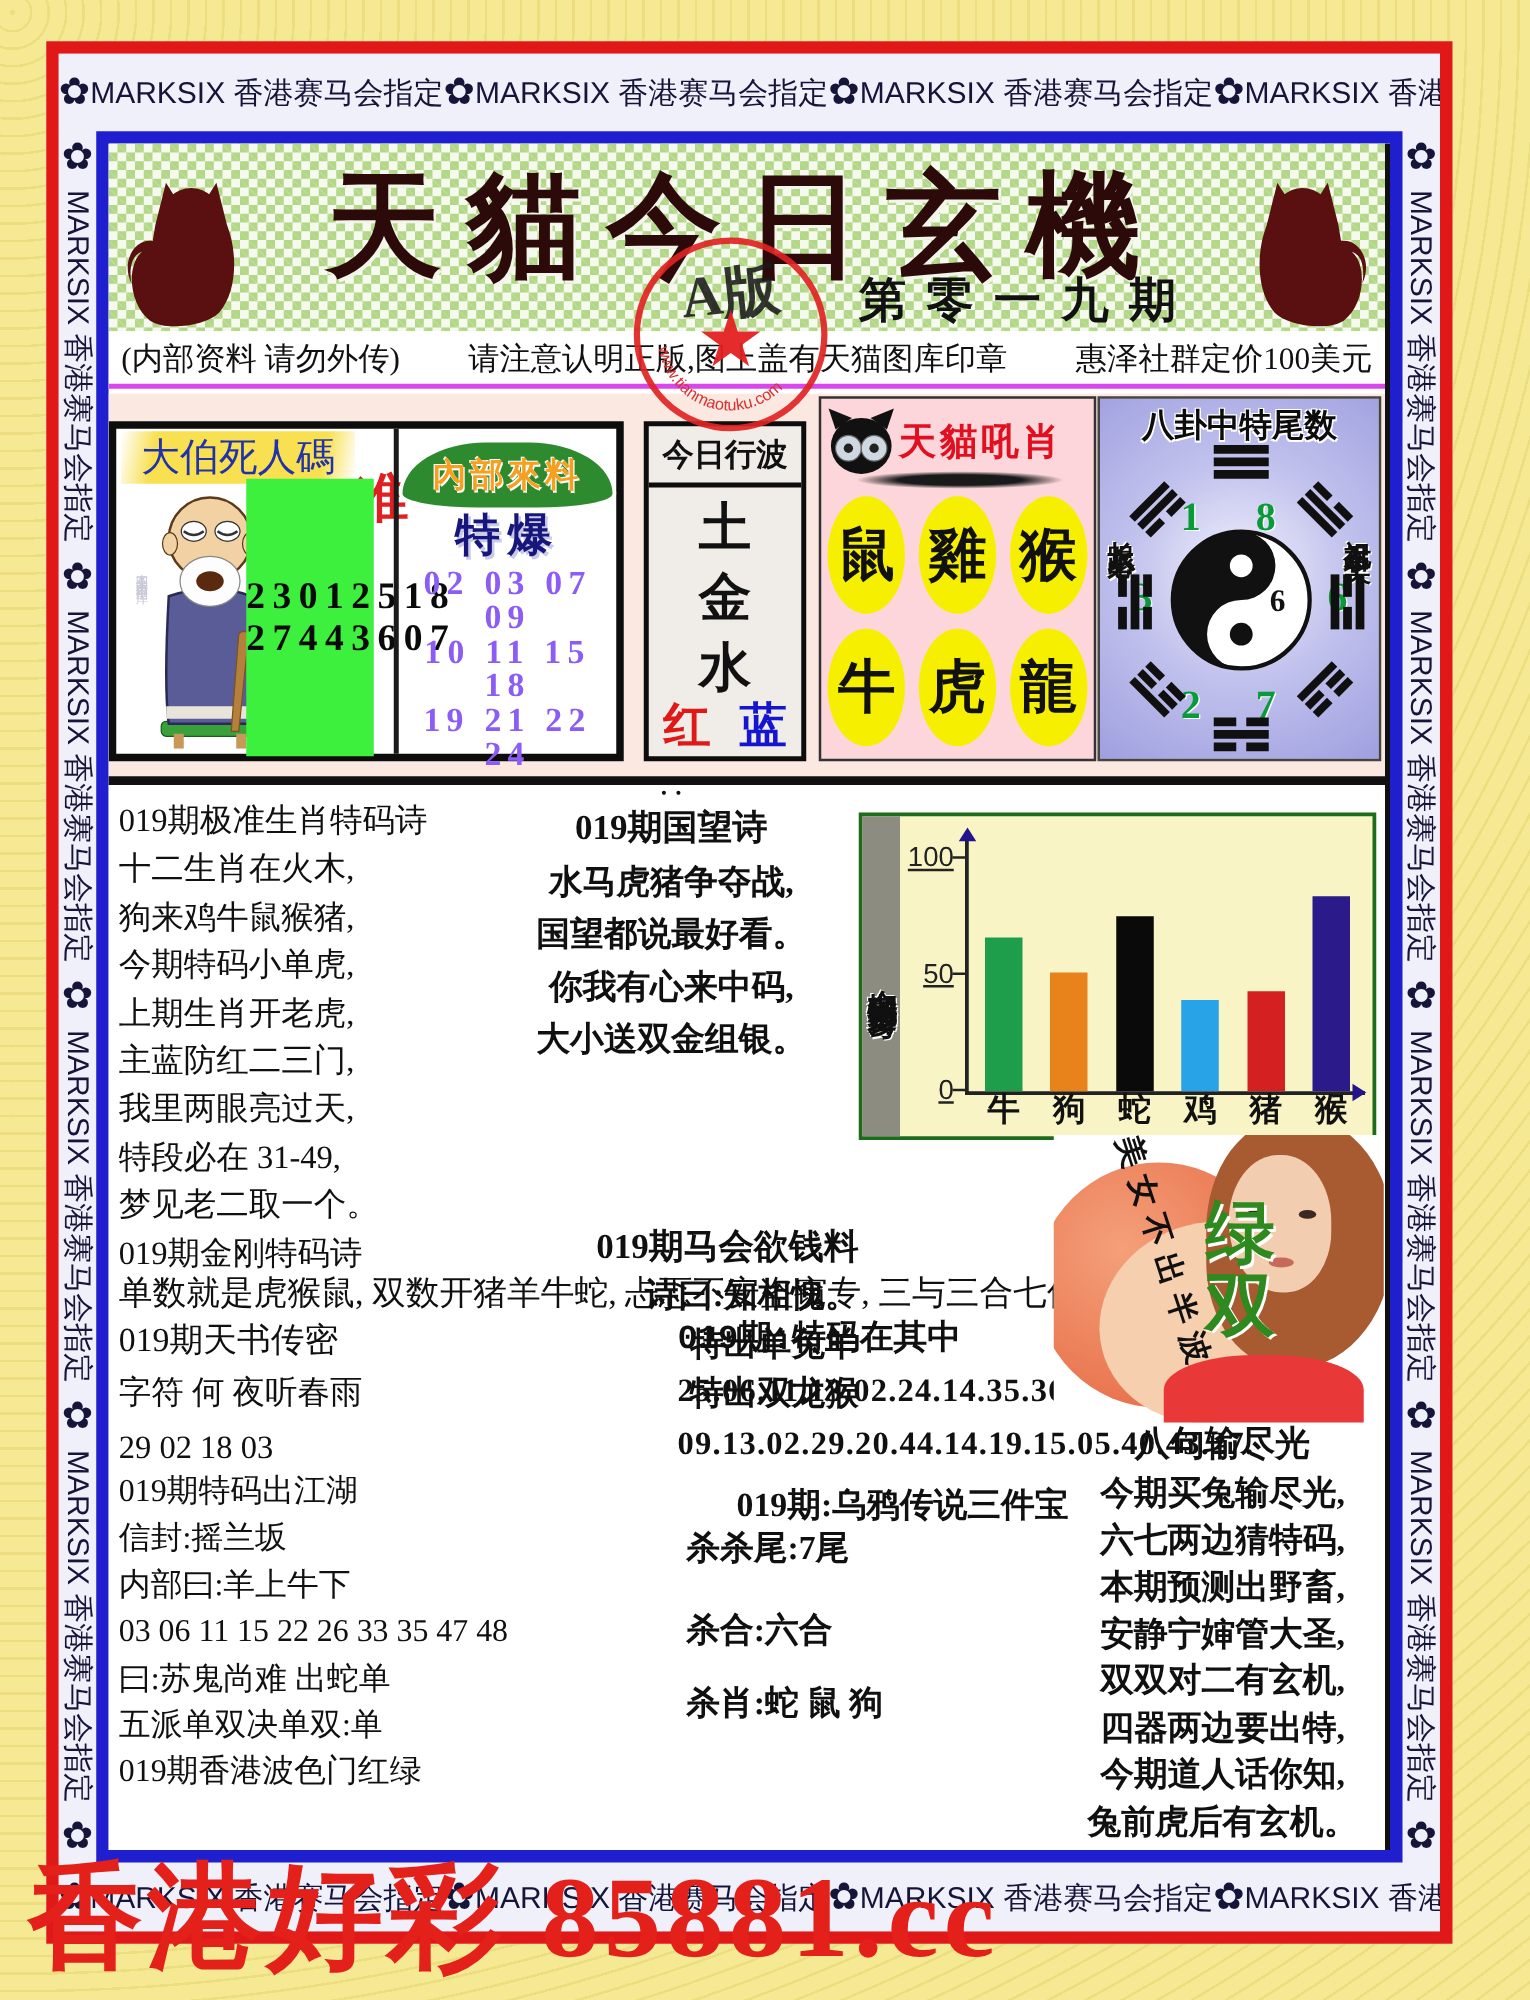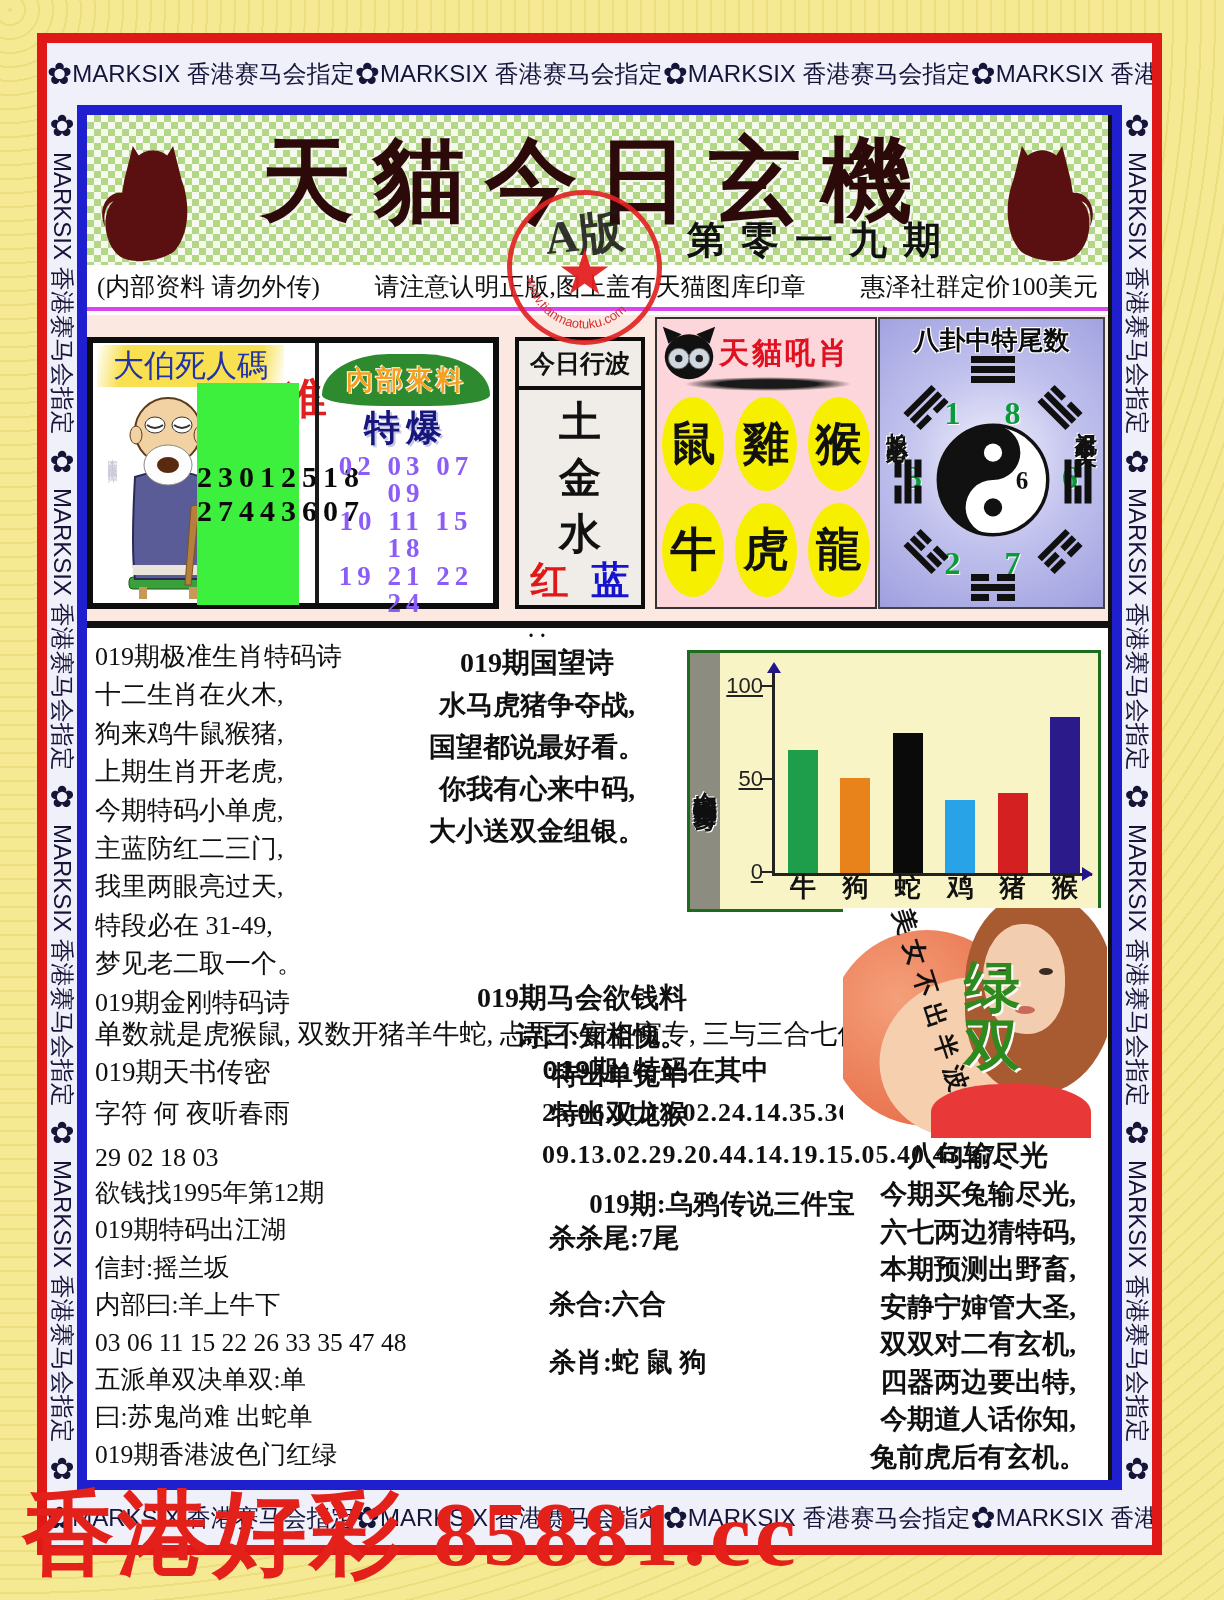--- a/index.html
+++ b/index.html
@@ -466,22 +466,22 @@
 
         <div class="mid-divider"></div>
 
         <div class="bodyzone">
 
           <div class="poem-left">
             <div class="pline">019期极准生肖特码诗</div>
             <div>
                 <div class="pline">十二生肖在火木,</div>
                 <div class="pline">狗来鸡牛鼠猴猪,</div>
+                <div class="pline">今期特码小单虎,</div>
                 <div class="pline">上期生肖开老虎,</div>
-                <div class="pline">今期特码小单虎,</div>
                 <div class="pline">主蓝防红二三门,</div>
                 <div class="pline">我里两眼亮过天,</div>
                 <div class="pline">特段必在 31-49,</div>
                 <div class="pline">梦见老二取一个。</div>
                 <div class="pline">019期金刚特码诗</div>
               </div>
           </div>
 
           <div class="poem-mid">
             <div class="mid-dots">·  ·</div>
@@ -559,27 +559,26 @@
 
           <div class="temacode">
             <div class="ptitle">019期:特码在其中</div>
             <div>
                 <div class="pline">25.06.11.13.02.24.14.35.36.49.47.04.03.</div>
                 <div class="pline">09.13.02.29.20.44.14.19.15.05.40.43.27.</div>
               </div>
           </div>
 
           <div class="leftlist">
-              <div class="pline">欲钱找1995年第12期</div>
               <div class="pline">019期特码出江湖</div>
               <div class="pline">信封:摇兰坂</div>
               <div class="pline">内部曰:羊上牛下</div>
               <div class="pline">03 06 11 15 22 26 33 35 47 48</div>
+              <div class="pline">曰:苏鬼尚难 出蛇单</div>
               <div class="pline">五派单双决单双:单</div>
-              <div class="pline">曰:苏鬼尚难 出蛇单</div>
               <div class="pline">019期香港波色门红绿</div>
             </div>
 
           <div class="crow-title">019期:乌鸦传说三件宝</div>
           <div class="crow-item crow-1">杀杀尾:7尾</div>
           <div class="crow-item crow-2">杀合:六合</div>
           <div class="crow-item crow-3">杀肖:蛇 鼠 狗</div>
 
           <div class="beauty">
             <div class="blob"></div>

